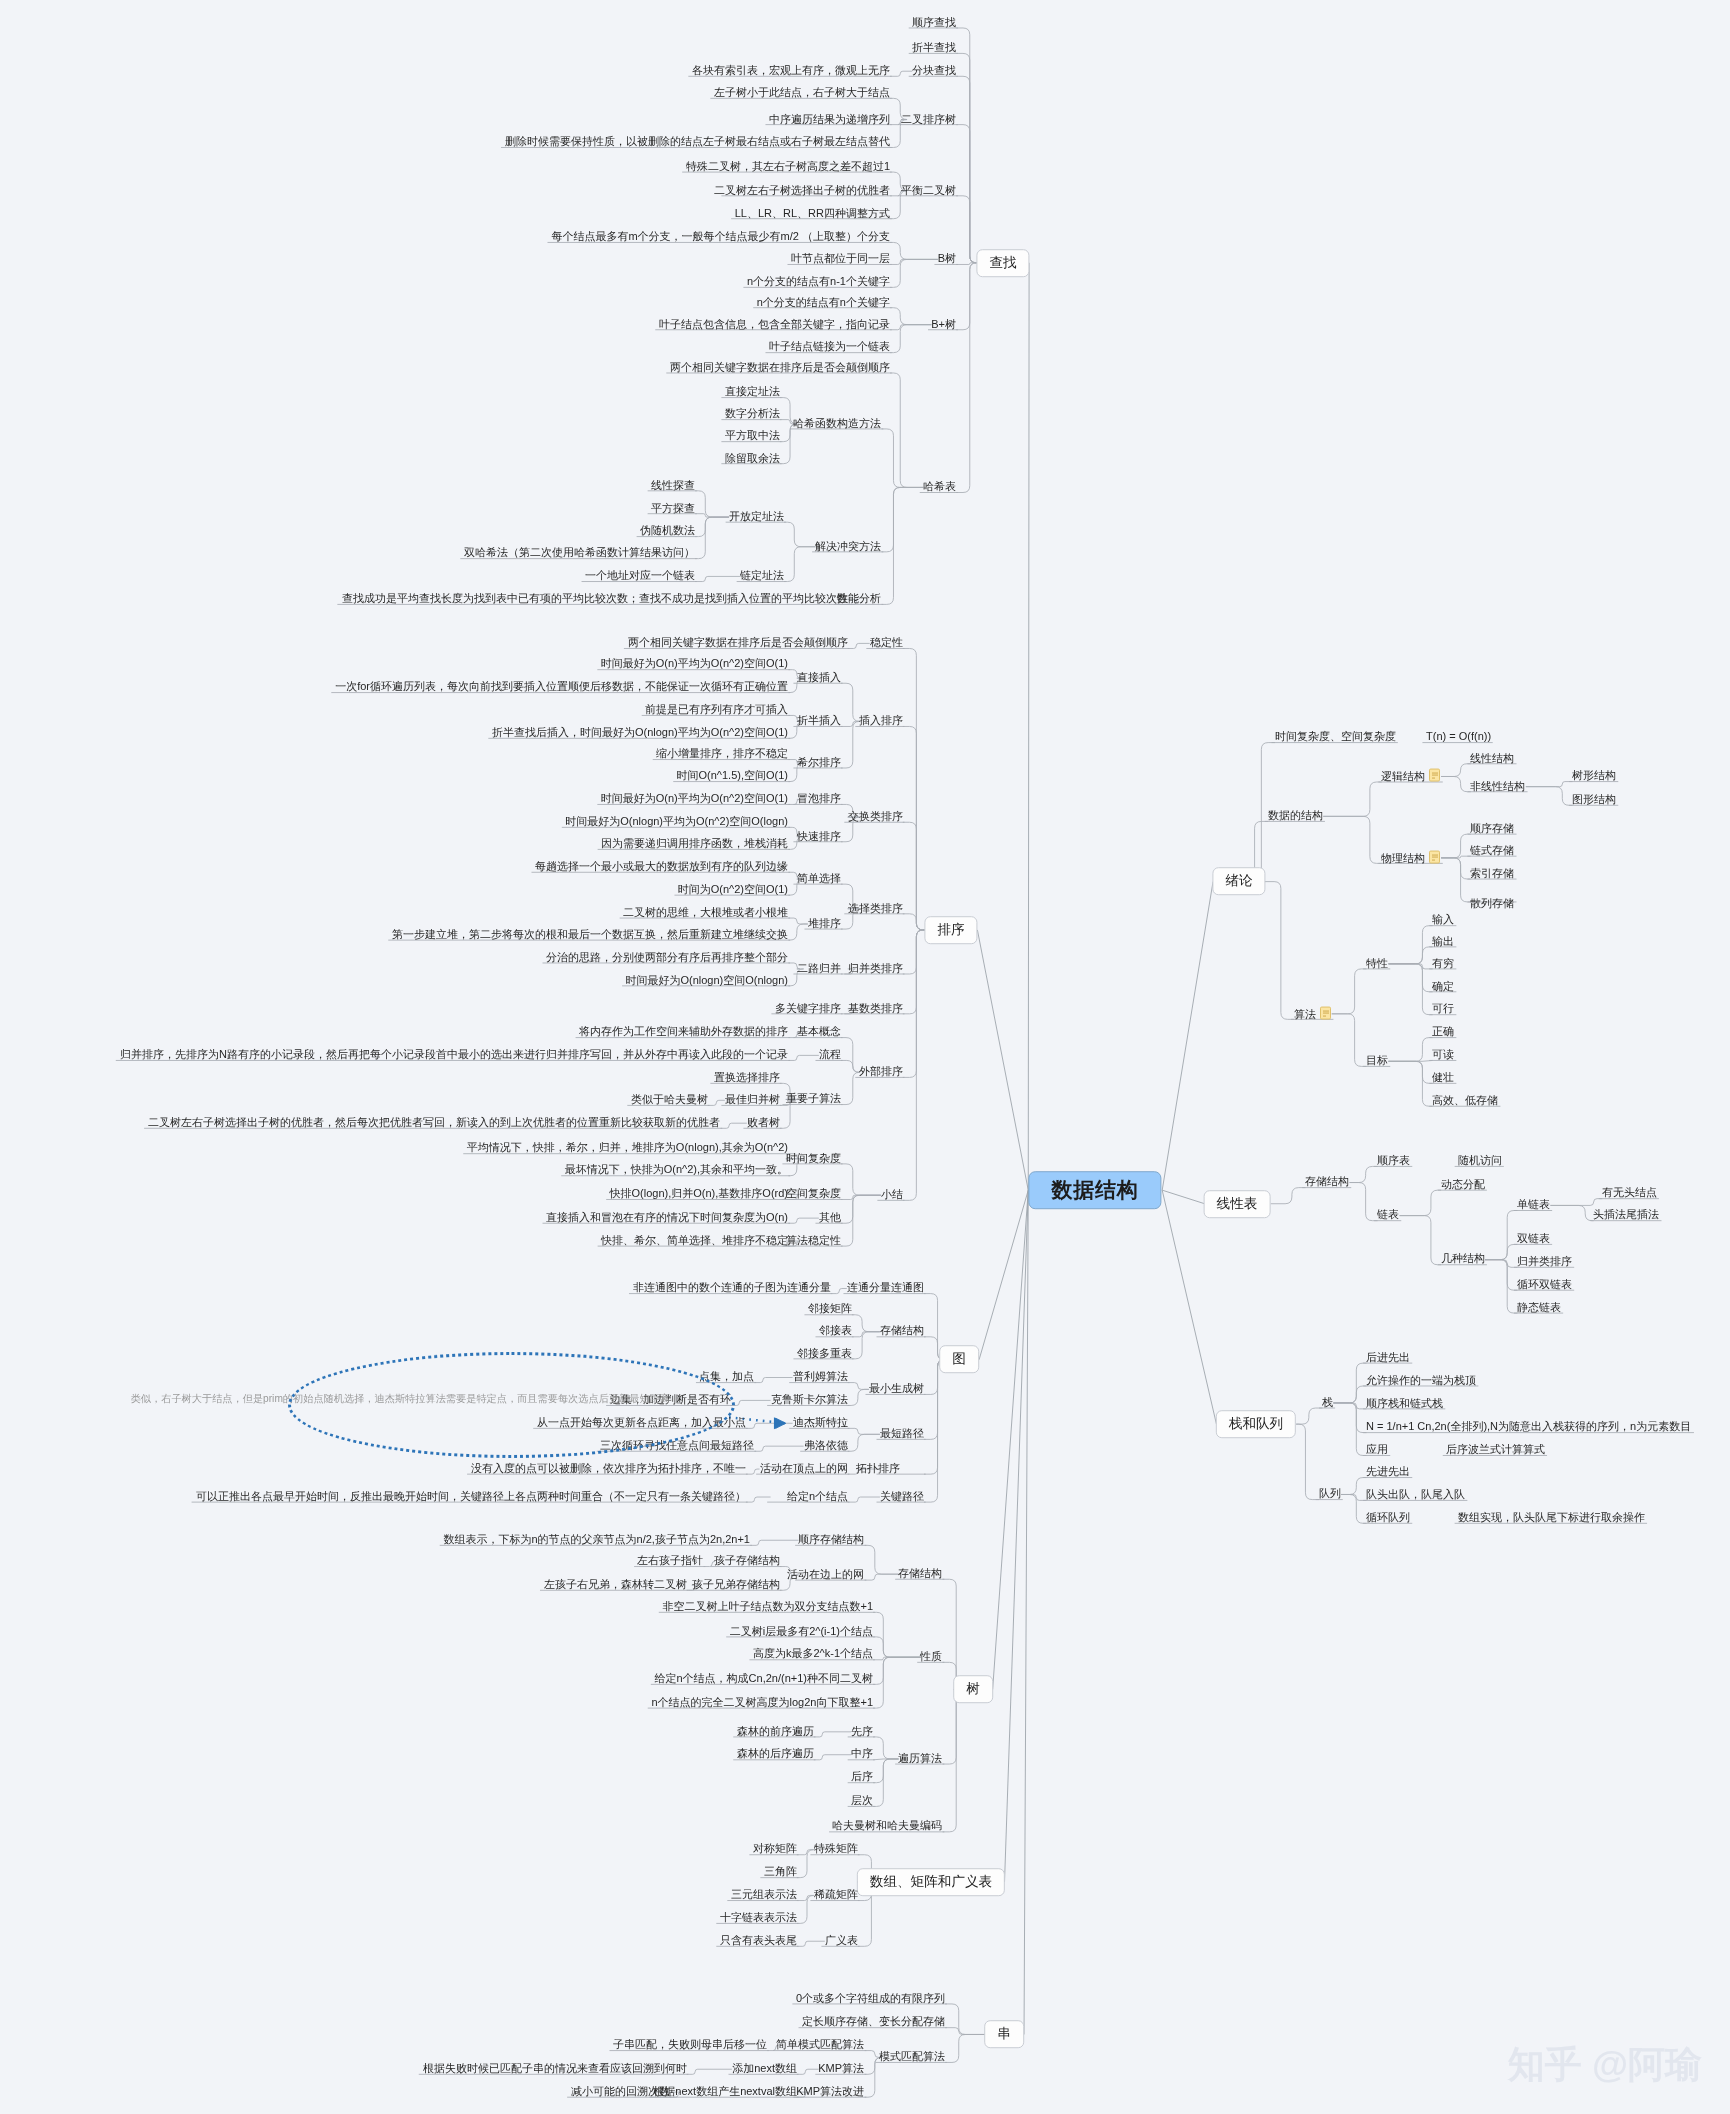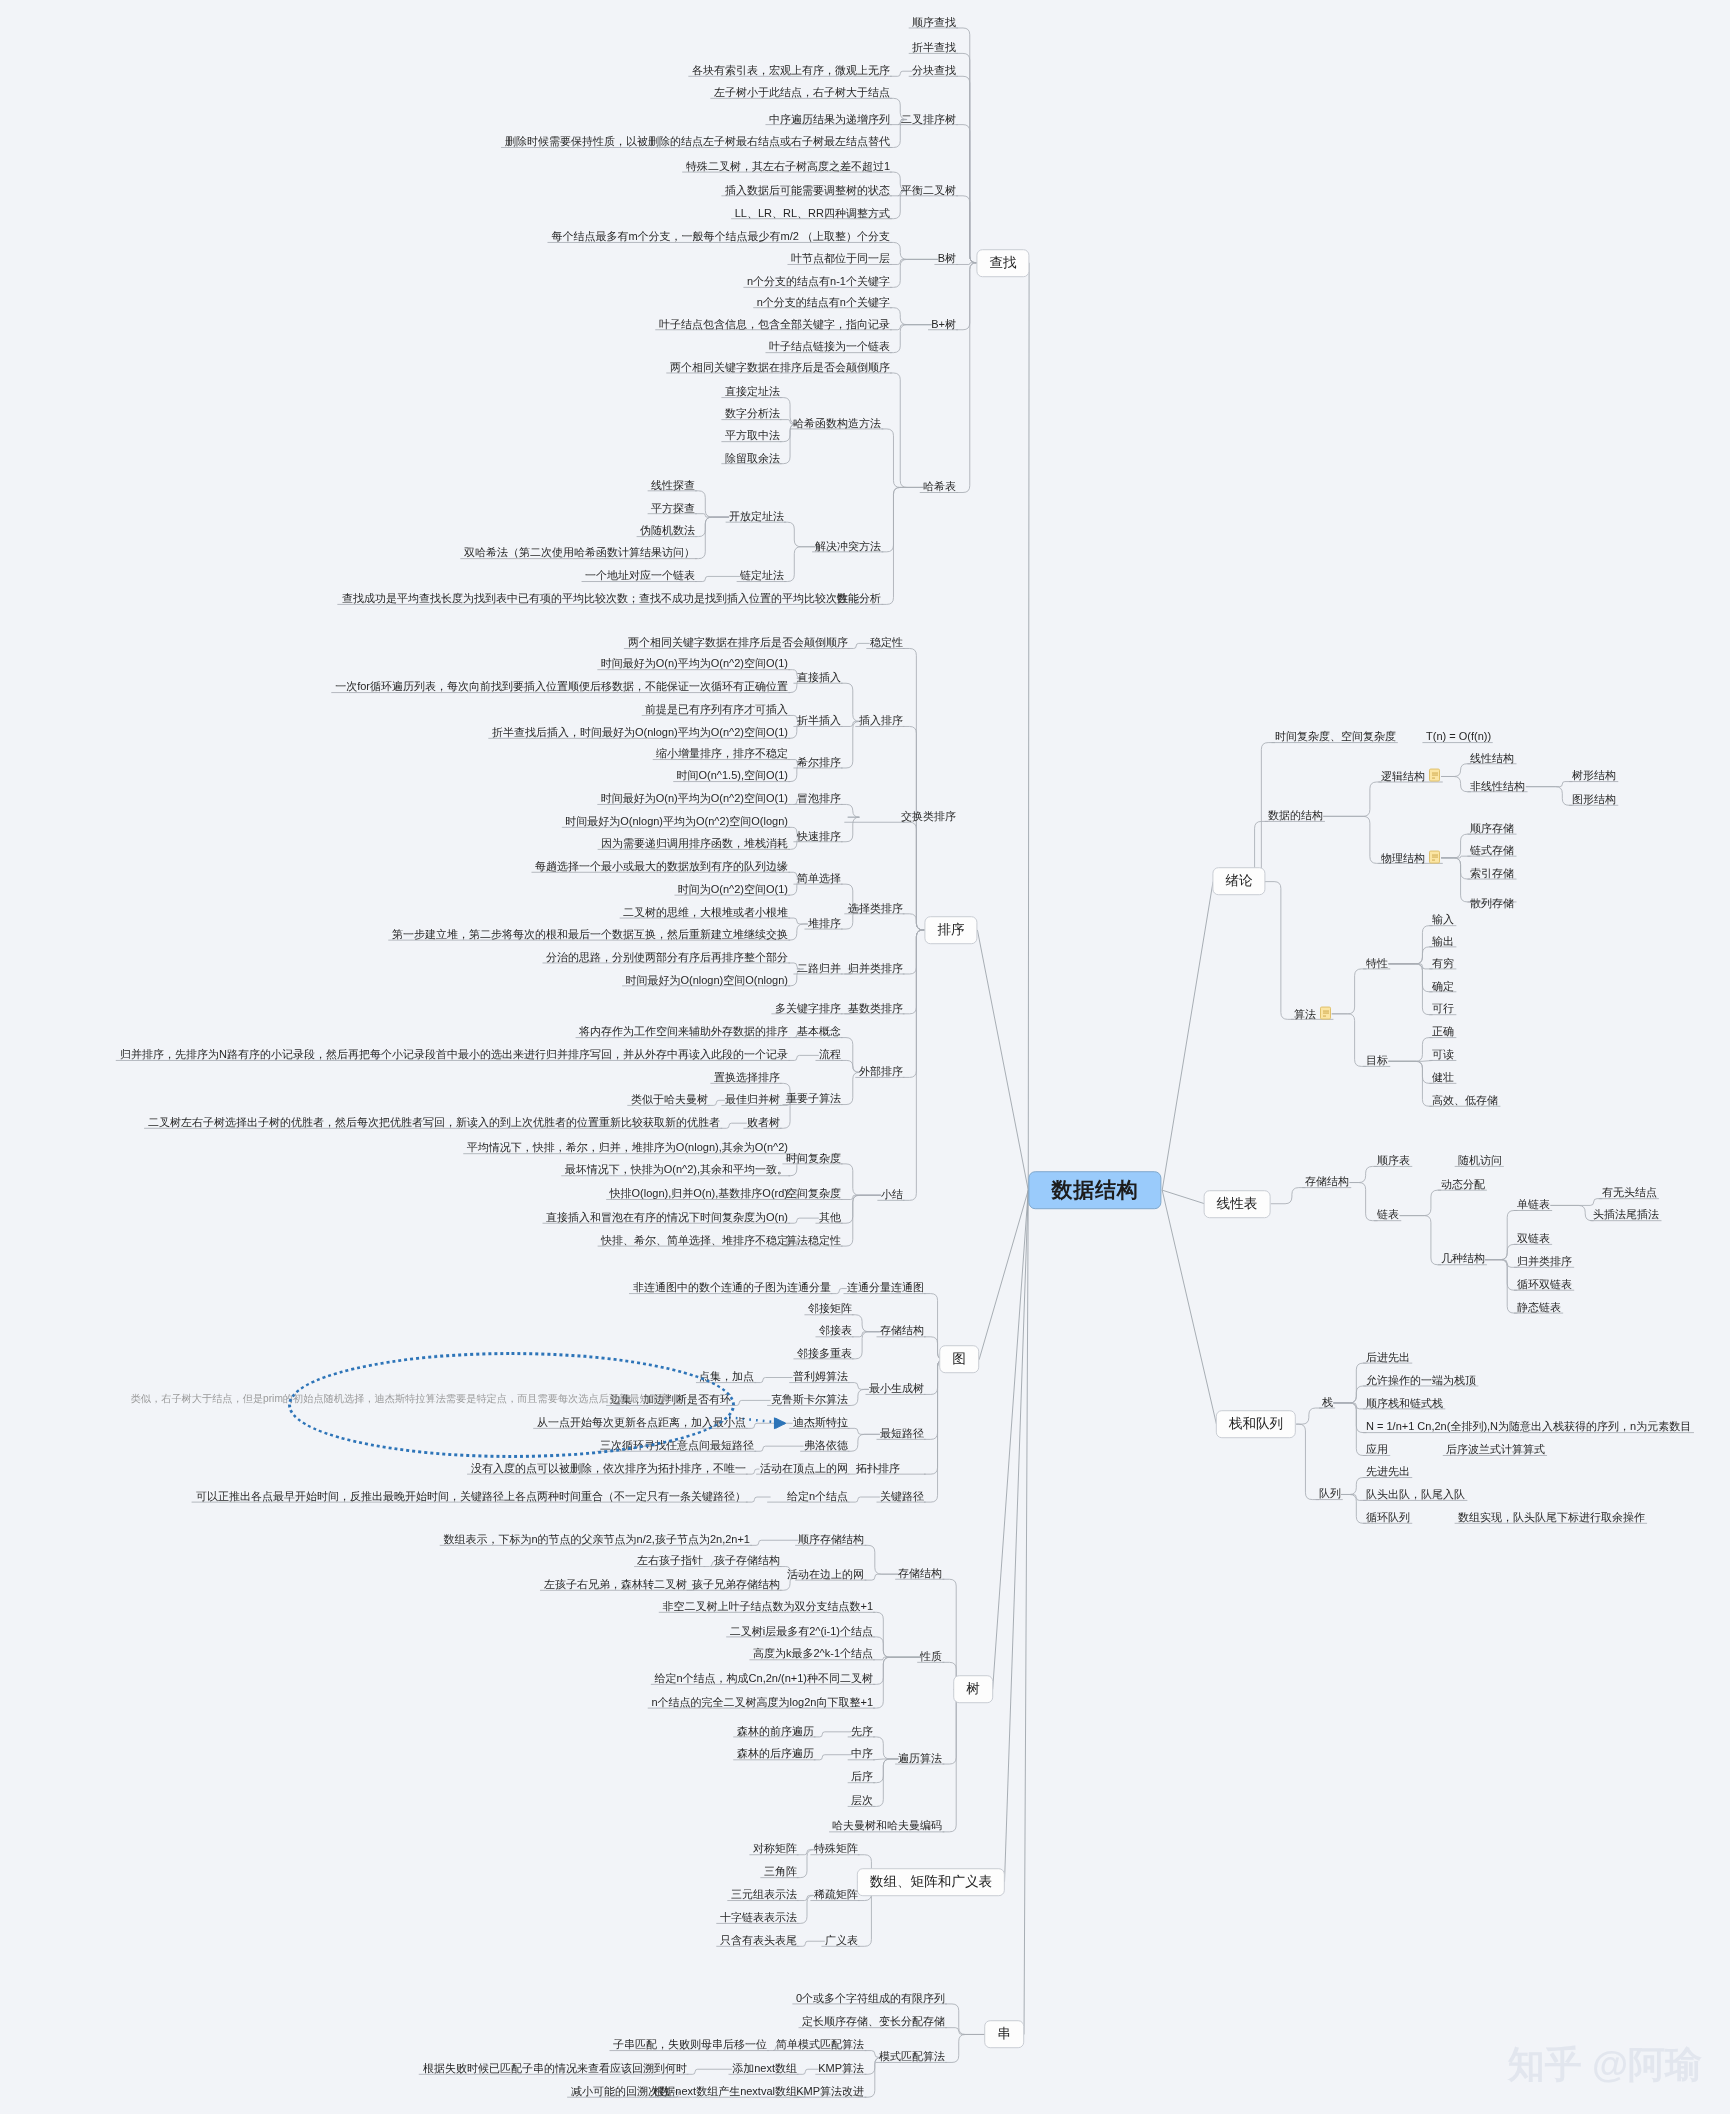--- a/index.html
+++ b/index.html
@@ -502,21 +502,21 @@
   <div class="node r" style="left:956px;top:71px">分块查找</div>
   <div class="node r" style="left:890px;top:71px">各块有索引表，宏观上有序，微观上无序</div>
 
   <div class="node r" style="left:956px;top:120px">二叉排序树</div>
   <div class="node r" style="left:890px;top:93px">左子树小于此结点，右子树大于结点</div>
   <div class="node r" style="left:890px;top:120px">中序遍历结果为递增序列</div>
   <div class="node r" style="left:890px;top:142px">删除时候需要保持性质，以被删除的结点左子树最右结点或右子树最左结点替代</div>
 
   <div class="node r" style="left:956px;top:191px">平衡二叉树</div>
   <div class="node r" style="left:890px;top:167px">特殊二叉树，其左右子树高度之差不超过1</div>
-  <div class="node r" style="left:890px;top:191px">插入数据后可能需要调整树的状态</div>
+  <div class="node r" style="left:890px;top:191px">二叉树左右子树选择出子树的优胜者</div>
   <div class="node r" style="left:890px;top:214px">LL、LR、RL、RR四种调整方式</div>
 
   <div class="node r" style="left:956px;top:259px">B树</div>
   <div class="node r" style="left:890px;top:237px">每个结点最多有m个分支，一般每个结点最少有m/2 （上取整）个分支</div>
   <div class="node r" style="left:890px;top:259px">叶节点都位于同一层</div>
   <div class="node r" style="left:890px;top:282px">n个分支的结点有n-1个关键字</div>
 
   <div class="node r" style="left:956px;top:325px">B+树</div>
   <div class="node r" style="left:890px;top:303px">n个分支的结点有n个关键字</div>
   <div class="node r" style="left:890px;top:325px">叶子结点包含信息，包含全部关键字，指向记录</div>
@@ -550,21 +550,21 @@
   <div class="node r" style="left:841px;top:678px">直接插入</div>
   <div class="node r" style="left:788px;top:664px">时间最好为O(n)平均为O(n^2)空间O(1)</div>
   <div class="node r" style="left:788px;top:687px">一次for循环遍历列表，每次向前找到要插入位置顺便后移数据，不能保证一次循环有正确位置</div>
   <div class="node r" style="left:841px;top:721px">折半插入</div>
   <div class="node r" style="left:788px;top:710px">前提是已有序列有序才可插入</div>
   <div class="node r" style="left:788px;top:733px">折半查找后插入，时间最好为O(nlogn)平均为O(n^2)空间O(1)</div>
   <div class="node r" style="left:841px;top:763px">希尔排序</div>
   <div class="node r" style="left:788px;top:754px">缩小增量排序，排序不稳定</div>
   <div class="node r" style="left:788px;top:776px">时间O(n^1.5),空间O(1)</div>
 
-  <div class="node r" style="left:956px;top:817px">交换类排序</div>
+  <div class="node r" style="left:903px;top:817px">交换类排序</div>
   <div class="node r" style="left:841px;top:799px">冒泡排序</div>
   <div class="node r" style="left:788px;top:799px">时间最好为O(n)平均为O(n^2)空间O(1)</div>
   <div class="node r" style="left:841px;top:837px">快速排序</div>
   <div class="node r" style="left:788px;top:822px">时间最好为O(nlogn)平均为O(n^2)空间O(logn)</div>
   <div class="node r" style="left:788px;top:844px">因为需要递归调用排序函数，堆栈消耗</div>
 
   <div class="node r" style="left:903px;top:909px">选择类排序</div>
   <div class="node r" style="left:841px;top:879px">简单选择</div>
   <div class="node r" style="left:788px;top:867px">每趟选择一个最小或最大的数据放到有序的队列边缘</div>
   <div class="node r" style="left:788px;top:890px">时间为O(n^2)空间O(1)</div>

